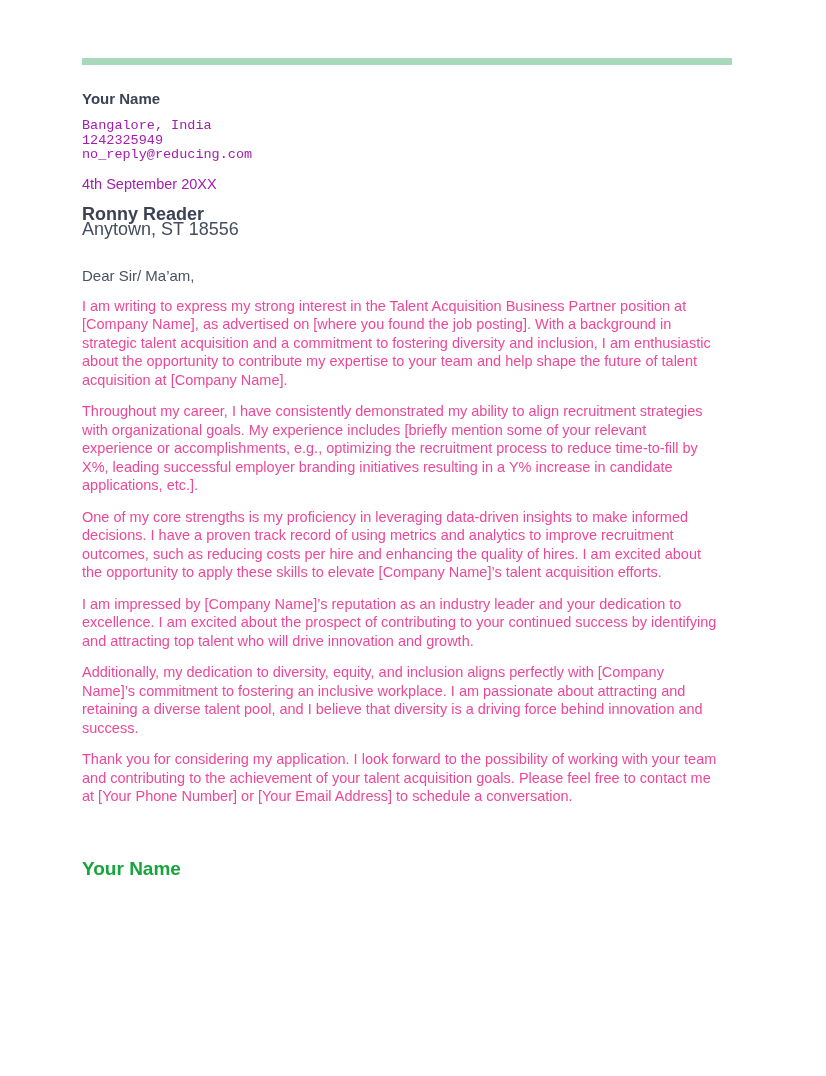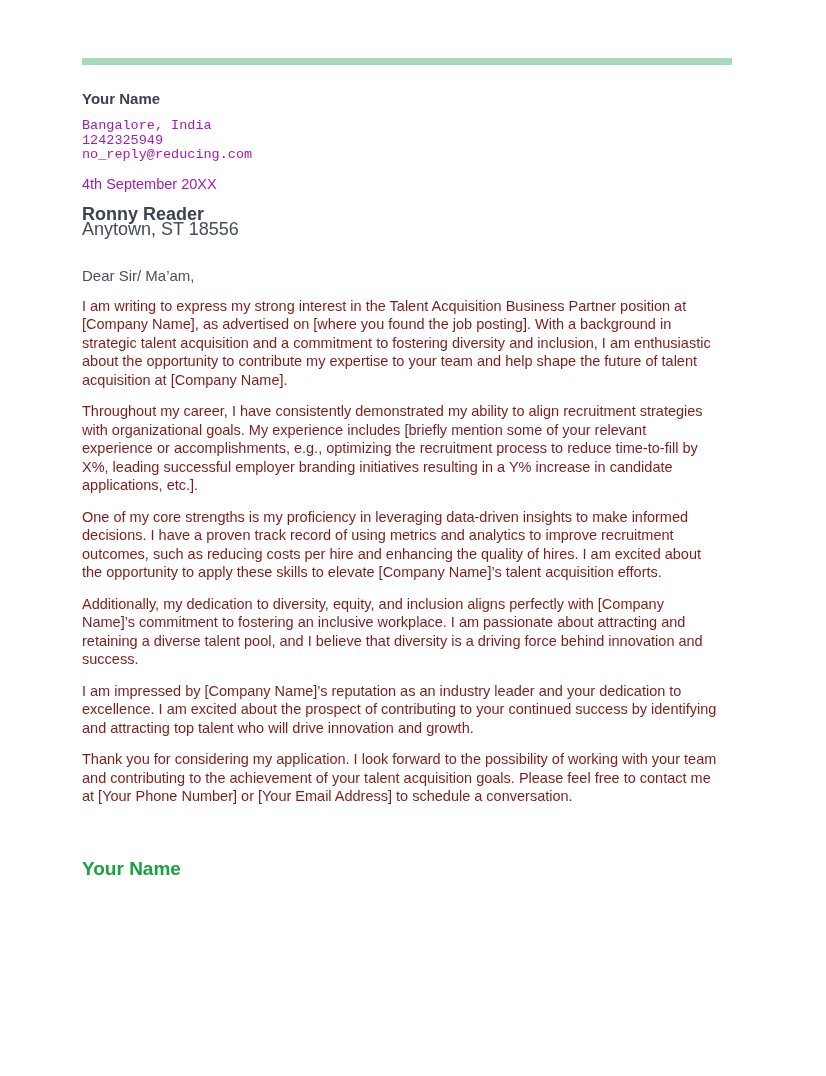--- a/index.html
+++ b/index.html
@@ -55,21 +55,21 @@
     margin-top: 29px;
     font-size: 15px;
     line-height: 17px;
     color: #4a5160;
   }
   .body-text p {
     margin: 13px 8px 0 0;
     max-width: 636px;
     font-size: 14.5px;
     line-height: 18.5px;
-    color: #7f1d1d;
+    color: #ec4899;
   }
   .signature-name {
     margin-top: 52px;
     font-size: 19px;
     line-height: 22px;
     font-weight: bold;
     color: #18a43c;
   }
 </style>
 </head>
@@ -95,21 +95,21 @@
       <div class="recipient-name">Ronny Reader</div>
       <div>Anytown, ST 18556</div>
     </div>
 
     <div class="salutation">Dear Sir/ Ma’am,</div>
 
     <div class="body-text">
       <p>I am writing to express my strong interest in the Talent Acquisition Business Partner position at [Company Name], as advertised on [where you found the job posting]. With a background in strategic talent acquisition and a commitment to fostering diversity and inclusion, I am enthusiastic about the opportunity to contribute my expertise to your team and help shape the future of talent acquisition at [Company Name].</p>
       <p>Throughout my career, I have consistently demonstrated my ability to align recruitment strategies with organizational goals. My experience includes [briefly mention some of your relevant experience or accomplishments, e.g., optimizing the recruitment process to reduce time-to-fill by X%, leading successful employer branding initiatives resulting in a Y% increase in candidate applications, etc.].</p>
       <p>One of my core strengths is my proficiency in leveraging data-driven insights to make informed decisions. I have a proven track record of using metrics and analytics to improve recruitment outcomes, such as reducing costs per hire and enhancing the quality of hires. I am excited about the opportunity to apply these skills to elevate [Company Name]’s talent acquisition efforts.</p>
+      <p>I am impressed by [Company Name]’s reputation as an industry leader and your dedication to excellence. I am excited about the prospect of contributing to your continued success by identifying and attracting top talent who will drive innovation and growth.</p>
       <p>Additionally, my dedication to diversity, equity, and inclusion aligns perfectly with [Company Name]’s commitment to fostering an inclusive workplace. I am passionate about attracting and retaining a diverse talent pool, and I believe that diversity is a driving force behind innovation and success.</p>
-      <p>I am impressed by [Company Name]’s reputation as an industry leader and your dedication to excellence. I am excited about the prospect of contributing to your continued success by identifying and attracting top talent who will drive innovation and growth.</p>
       <p>Thank you for considering my application. I look forward to the possibility of working with your team and contributing to the achievement of your talent acquisition goals. Please feel free to contact me at [Your Phone Number] or [Your Email Address] to schedule a conversation.</p>
     </div>
 
     <div class="signature-name">Your Name</div>
 
   </div>
 </div>
 
 </body></html>

